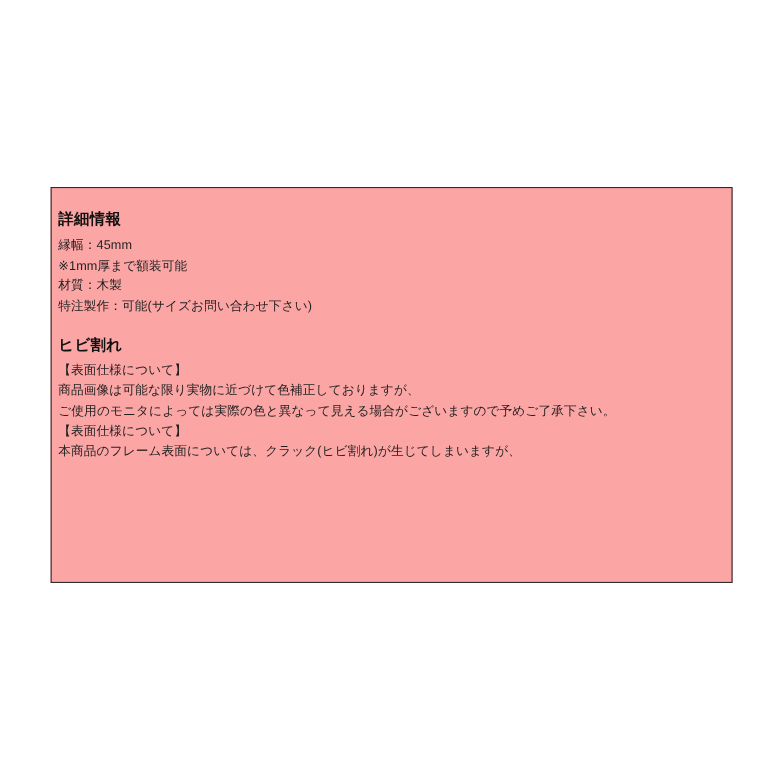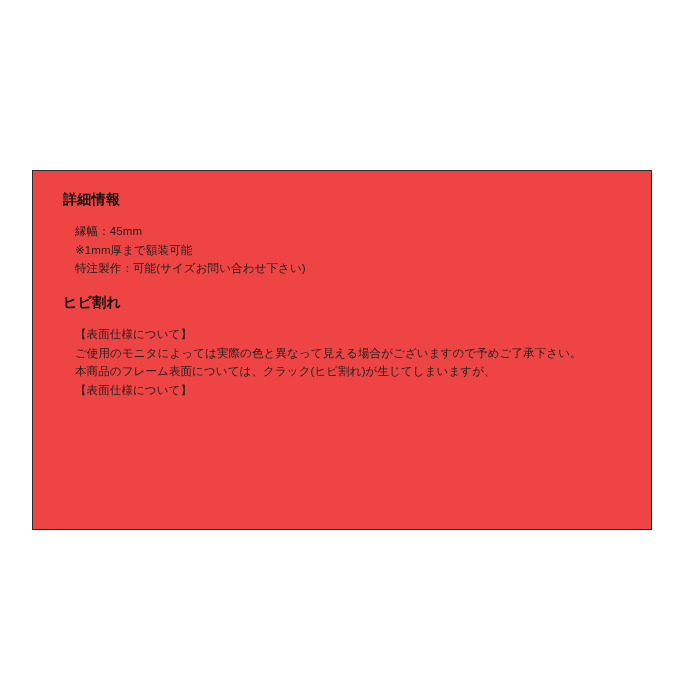--- a/index.html
+++ b/index.html
@@ -16,45 +16,45 @@
   }
   .page {
     position: relative;
     width: 700px;
     height: 700px;
     background: #ffffff;
     box-sizing: border-box;
   }
   .info-card {
     position: absolute;
-    left: 32px;
+    left: 46px;
     top: 170px;
     width: 620px;
     height: 360px;
-    background: #ef4444;
+    background: #fca5a5;
     border: 1px solid #2b2b2b;
     box-sizing: border-box;
-    padding: 18px 22px 0 30px;
+    padding: 18px 22px 0 6px;
   }
   .section {
     margin: 0 0 14px 0;
   }
   .section:last-child {
     margin-bottom: 0;
   }
   .section-title {
     font-size: 14px;
     font-weight: bold;
     color: #111111;
     line-height: 1.5;
     margin: 0 0 4px 0;
     letter-spacing: 0.3px;
   }
   .section-lines {
-    margin: 12px;
+    margin: 0;
     padding: 0;
     list-style: none;
   }
   .section-lines li {
     font-size: 11.5px;
     line-height: 1.62;
     color: #1f1f1f;
     letter-spacing: 0.1px;
     white-space: nowrap;
   }
@@ -67,30 +67,32 @@
 
 <div class="page">
 
   <div class="info-card">
 
     <div class="section">
       <div class="section-title">詳細情報</div>
       <ul class="section-lines">
         <li>縁幅：45mm</li>
         <li>※1mm厚まで額装可能</li>
+        <li>材質：木製</li>
         <li>特注製作：可能(サイズお問い合わせ下さい)</li>
       </ul>
     </div>
 
 
     <div class="section spacer-top">
       <div class="section-title">ヒビ割れ</div>
       <ul class="section-lines">
         <li>【表面仕様について】</li>
+        <li>商品画像は可能な限り実物に近づけて色補正しておりますが、</li>
         <li>ご使用のモニタによっては実際の色と異なって見える場合がございますので予めご了承下さい。</li>
+        <li>【表面仕様について】</li>
         <li>本商品のフレーム表面については、クラック(ヒビ割れ)が生じてしまいますが、</li>
-        <li>【表面仕様について】</li>
       </ul>
     </div>
 
   </div>
 
 </div>
 
 </body></html>

